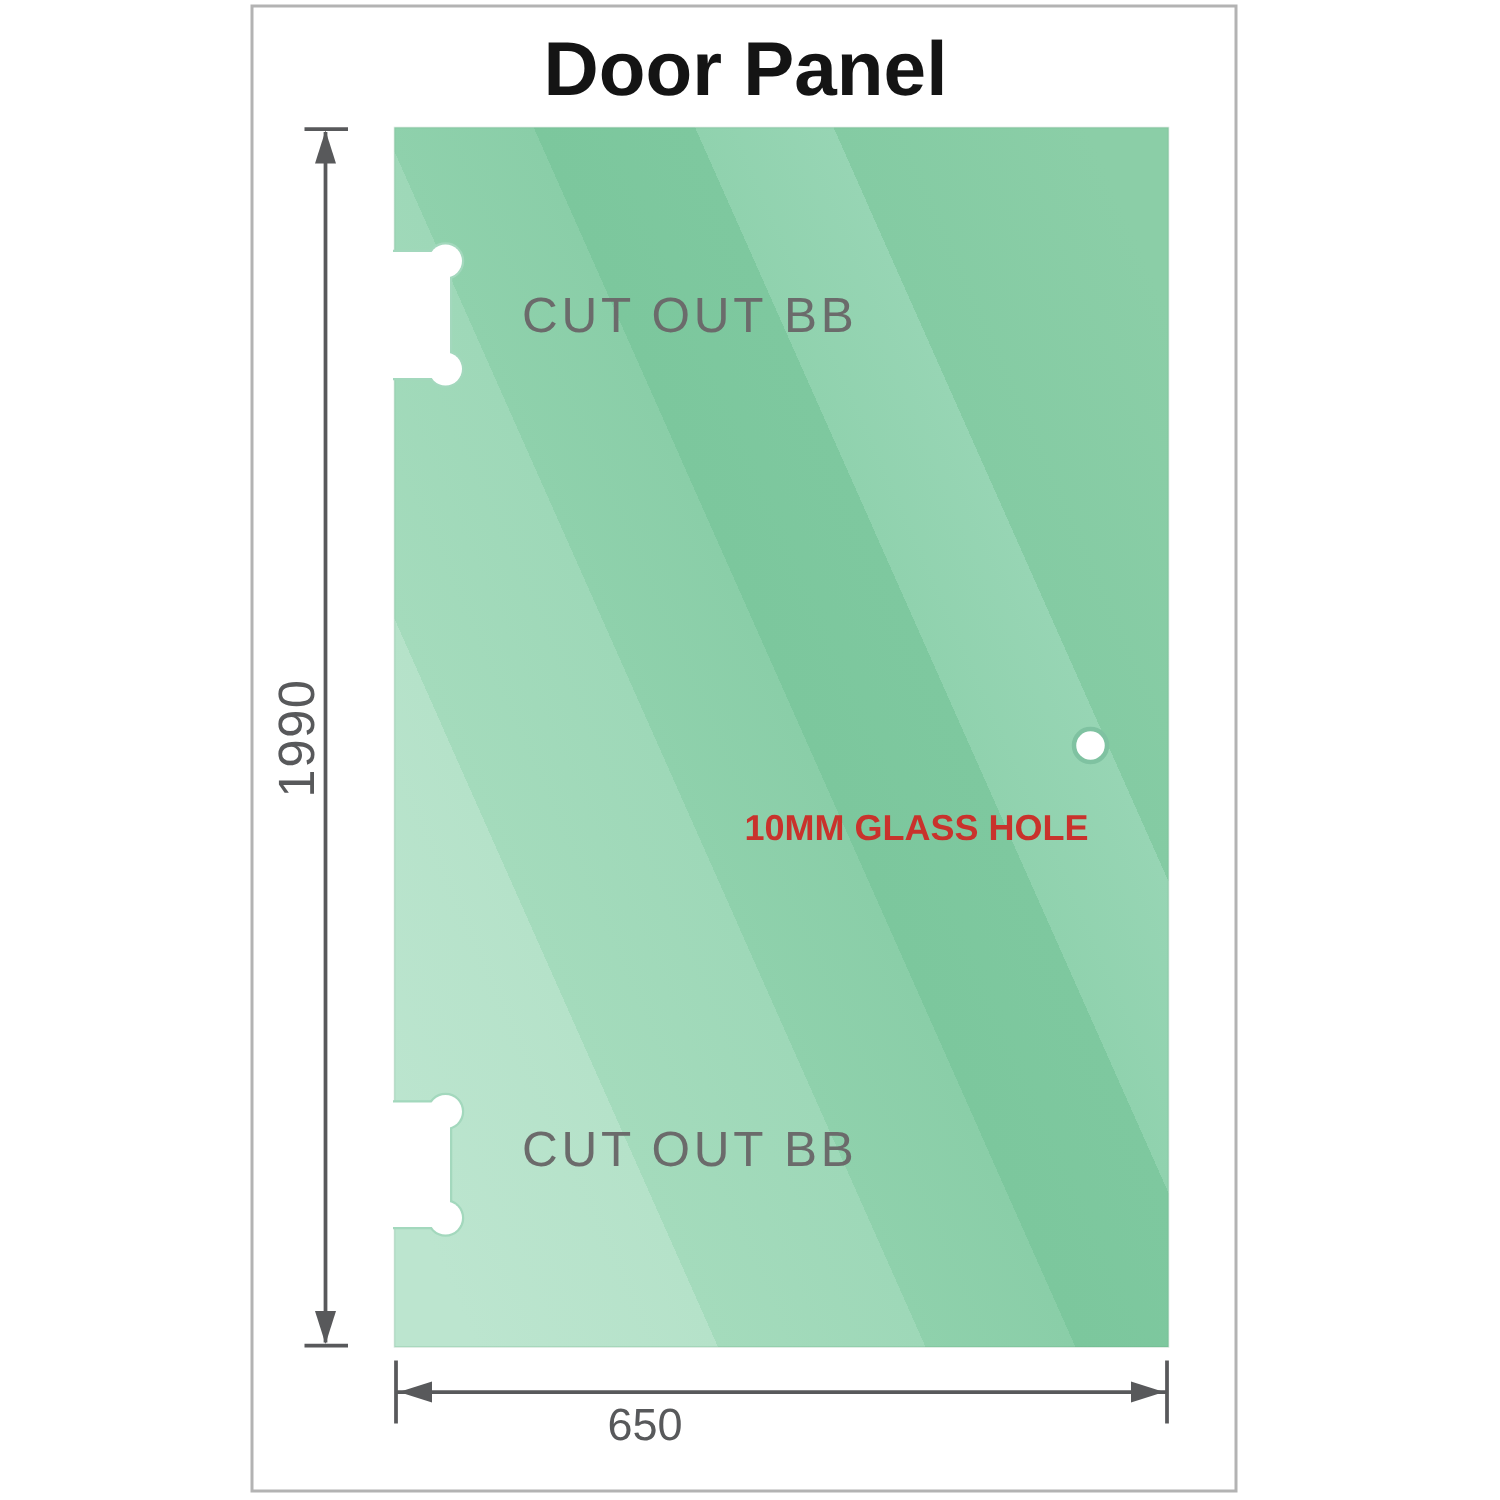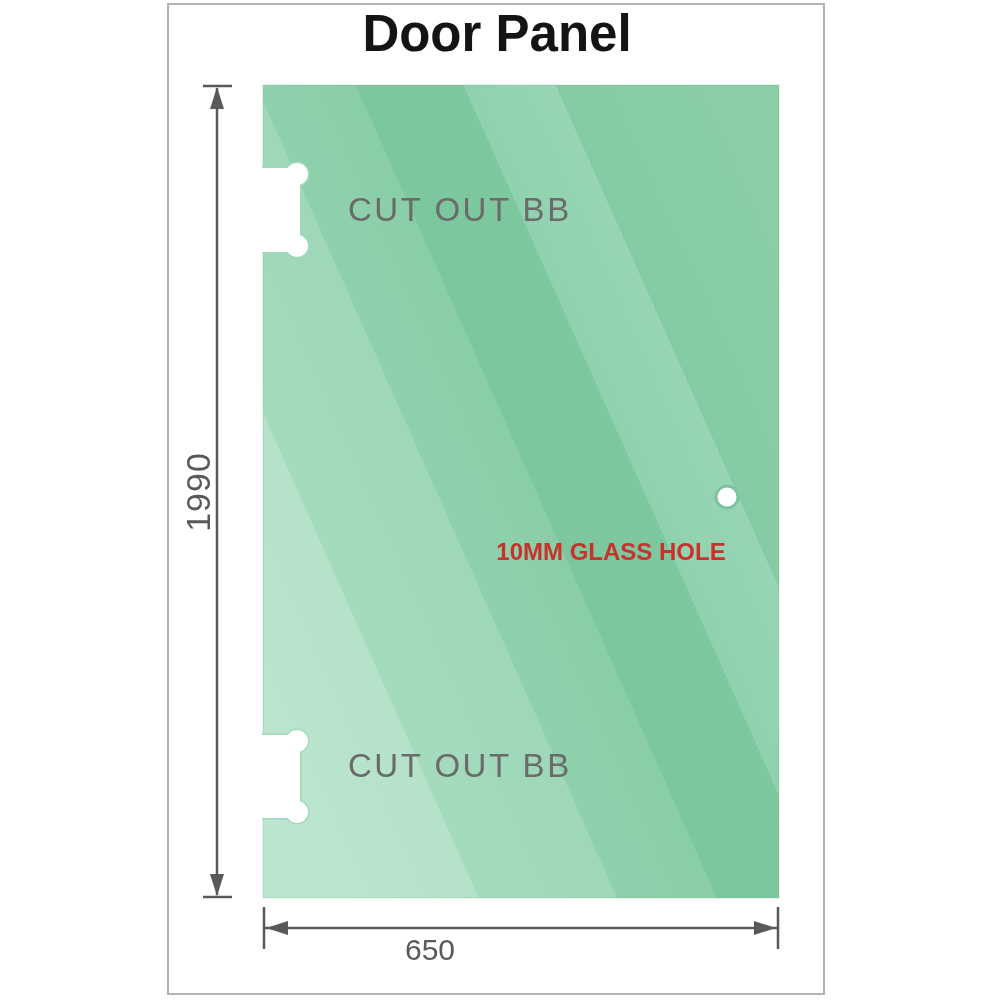--- a/index.html
+++ b/index.html
@@ -2,21 +2,21 @@
 <html><head>
 <meta charset="utf-8">
 <style>
   html,body{margin:0;padding:0;background:#ffffff;}
   body{width:1000px;height:1000px;position:relative;font-family:"Liberation Sans",sans-serif;overflow:hidden;}
   .frame{
     position:absolute;left:167px;top:3px;width:658px;height:992px;
     border:2px solid #b3b3b3;background:#ffffff;box-sizing:border-box;
   }
   .title{
-    position:absolute;left:168px;top:4px;width:658px;
+    position:absolute;left:168px;top:16px;width:658px;
     text-align:center;font-size:51px;font-weight:bold;color:#141414;
     letter-spacing:0px;
   }
   svg.diagram{position:absolute;left:0;top:0;}
   .dim-text{font-family:"Liberation Sans",sans-serif;}
 </style>
 </head>
 <body>
 
 <div class="frame"></div>

